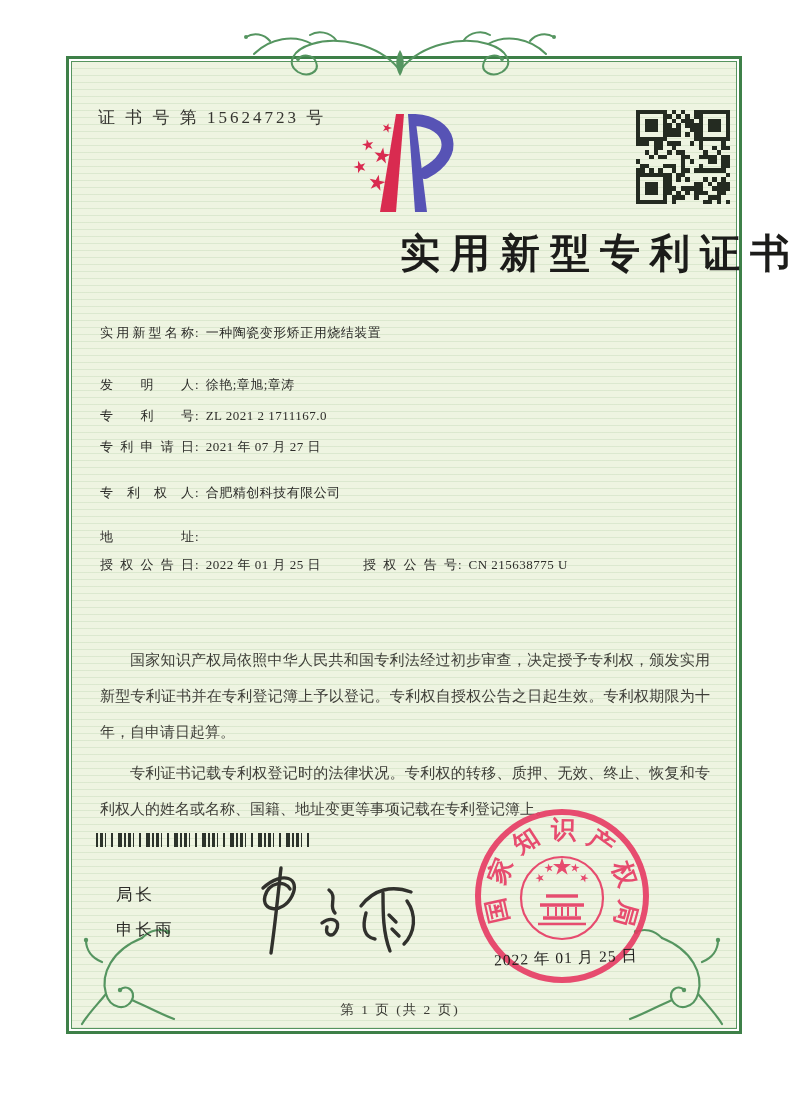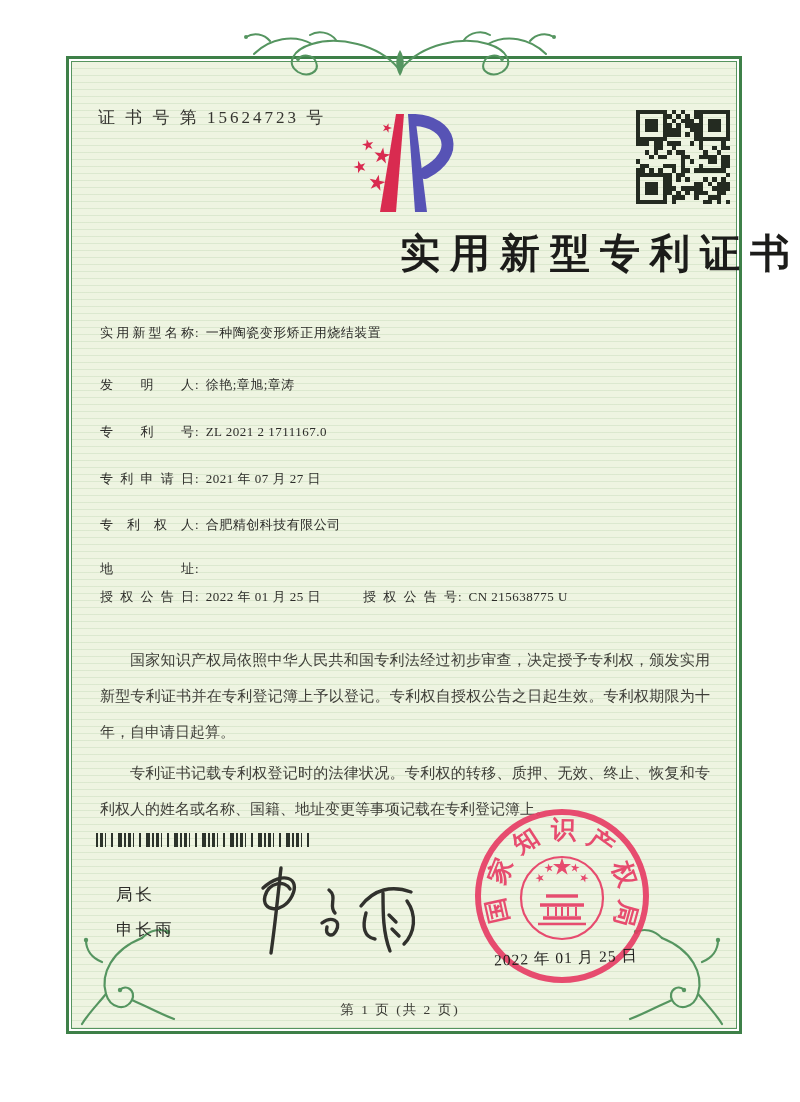--- a/index.html
+++ b/index.html
@@ -40,21 +40,21 @@
 
   .fields { position:absolute; left:100px; top:322px; width:616px; color:#2d2d2a; }
   .frow { display:flex; align-items:center; font-size:13px; line-height:22px; }
   .flabel {
     width:94px; flex:none; text-align:justify; text-align-last:justify;
     letter-spacing:0;
   }
   .fcolon { flex:none; margin:0 7px 0 1px; }
   .fvalue { letter-spacing:0.5px; }
   .fvalue.addr { max-width:418px; }
-  .mb30{margin-bottom:30px}.mb25{margin-bottom:25px}.mb24{margin-bottom:24px}
+  .mb30{margin-bottom:30px}.mb25{margin-bottom:9px}.mb24{margin-bottom:24px}
   .mb22{margin-bottom:22px}.mb6{margin-bottom:6px}
   .pair2 { display:flex; margin-left:42px; }
 
   .body-paras {
     position:absolute; left:100px; top:642px; width:610px;
     font-size:15px; line-height:36px; color:#3e3e38; text-align:justify;
   }
   .body-paras p { text-indent:2em; margin-bottom:5px; }
 
   .barcode {

